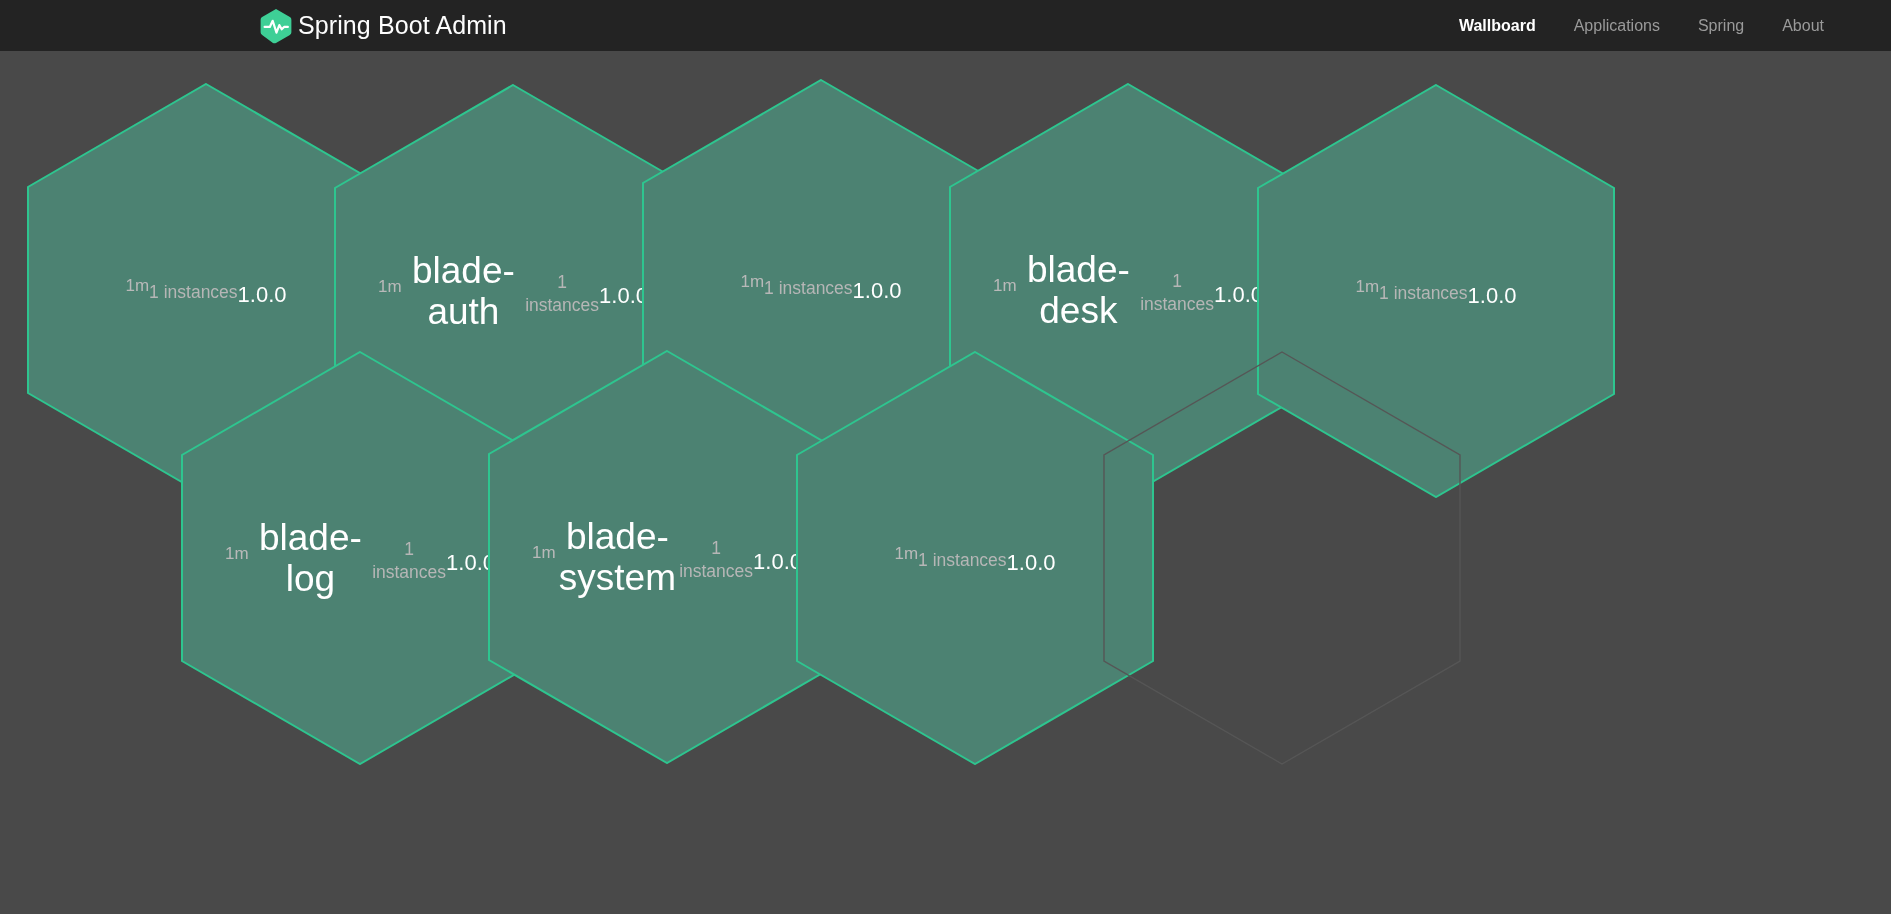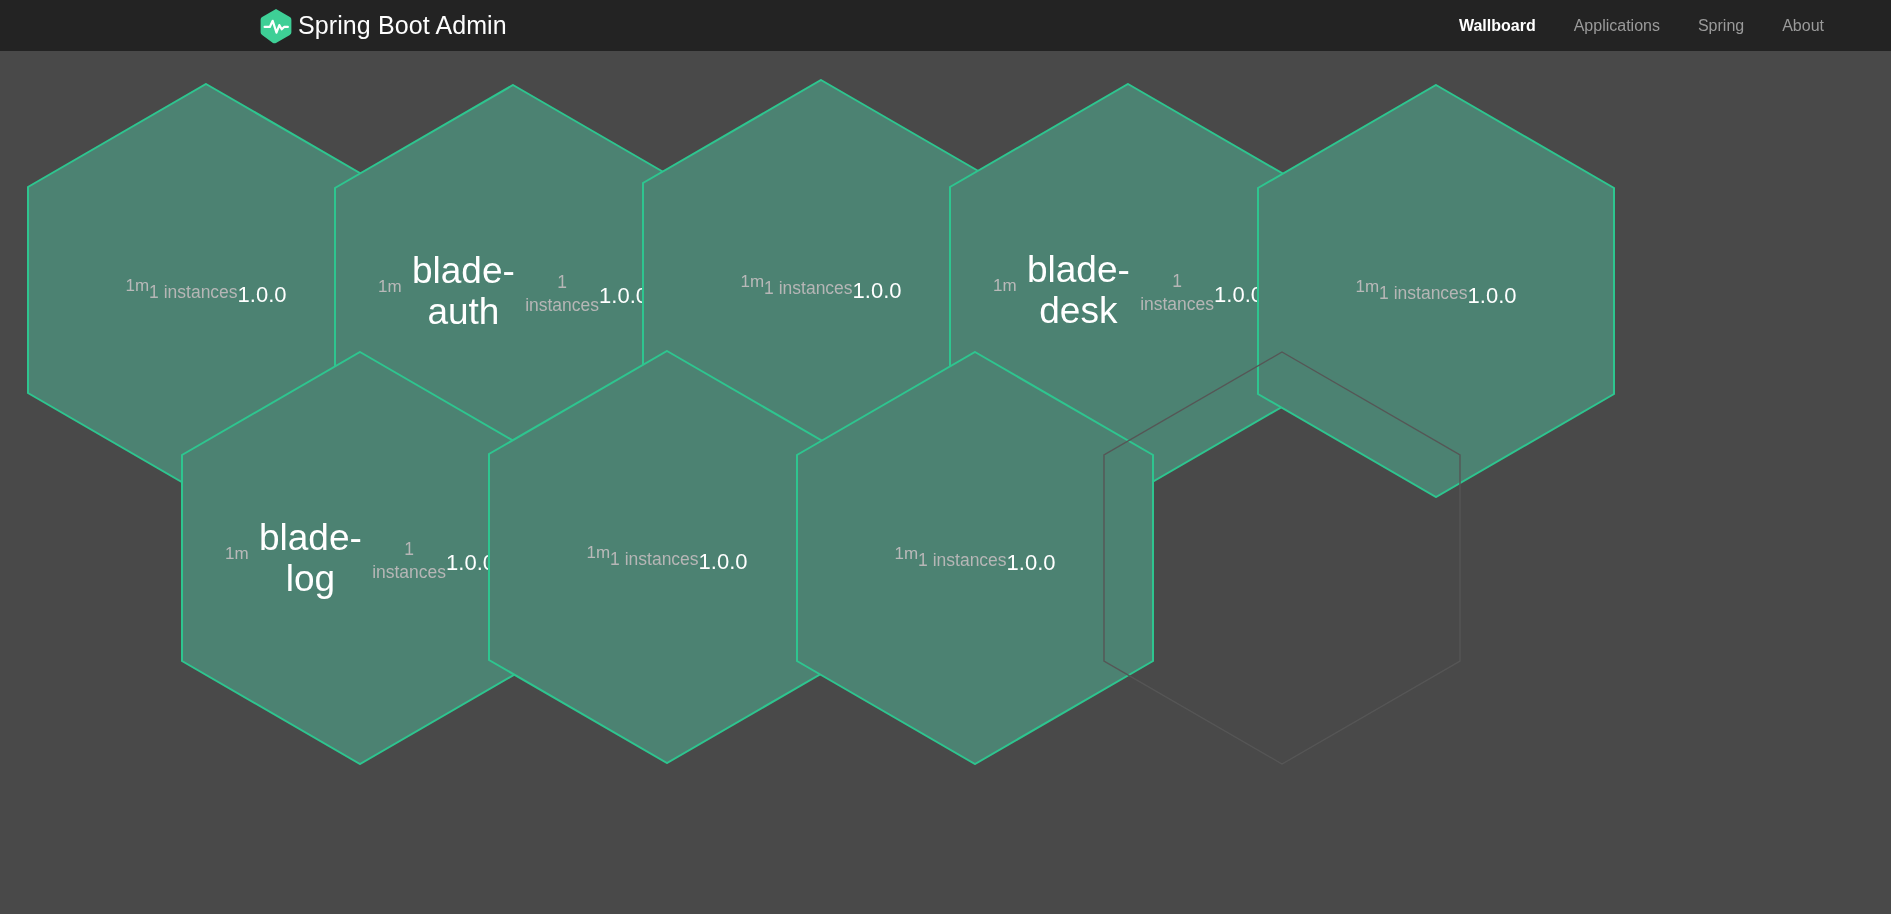--- a/index.html
+++ b/index.html
@@ -226,20 +226,21 @@
           <div class="hex-instances">1 instances</div>
           <div class="hex-version">1.0.0</div>
         </div>
       </a>
       <a class="hex" href="#" style="left: 488px; top: 299px;">
         <svg class="hex-svg" viewBox="0 0 358 414" xmlns="http://www.w3.org/2000/svg">
           <polygon class="hex-body" points="179,1 357,104 357,310 179,413 1,310 1,104"></polygon>
         </svg>
         <div class="hex-content">
           <div class="hex-status">1m</div>
+          <div class="hex-name">blade-system</div>
           <div class="hex-instances">1 instances</div>
           <div class="hex-version">1.0.0</div>
         </div>
       </a>
       <a class="hex" href="#" style="left: 796px; top: 300px;">
         <svg class="hex-svg" viewBox="0 0 358 414" xmlns="http://www.w3.org/2000/svg">
           <polygon class="hex-body" points="179,1 357,104 357,310 179,413 1,310 1,104"></polygon>
         </svg>
         <div class="hex-content">
           <div class="hex-status">1m</div>

